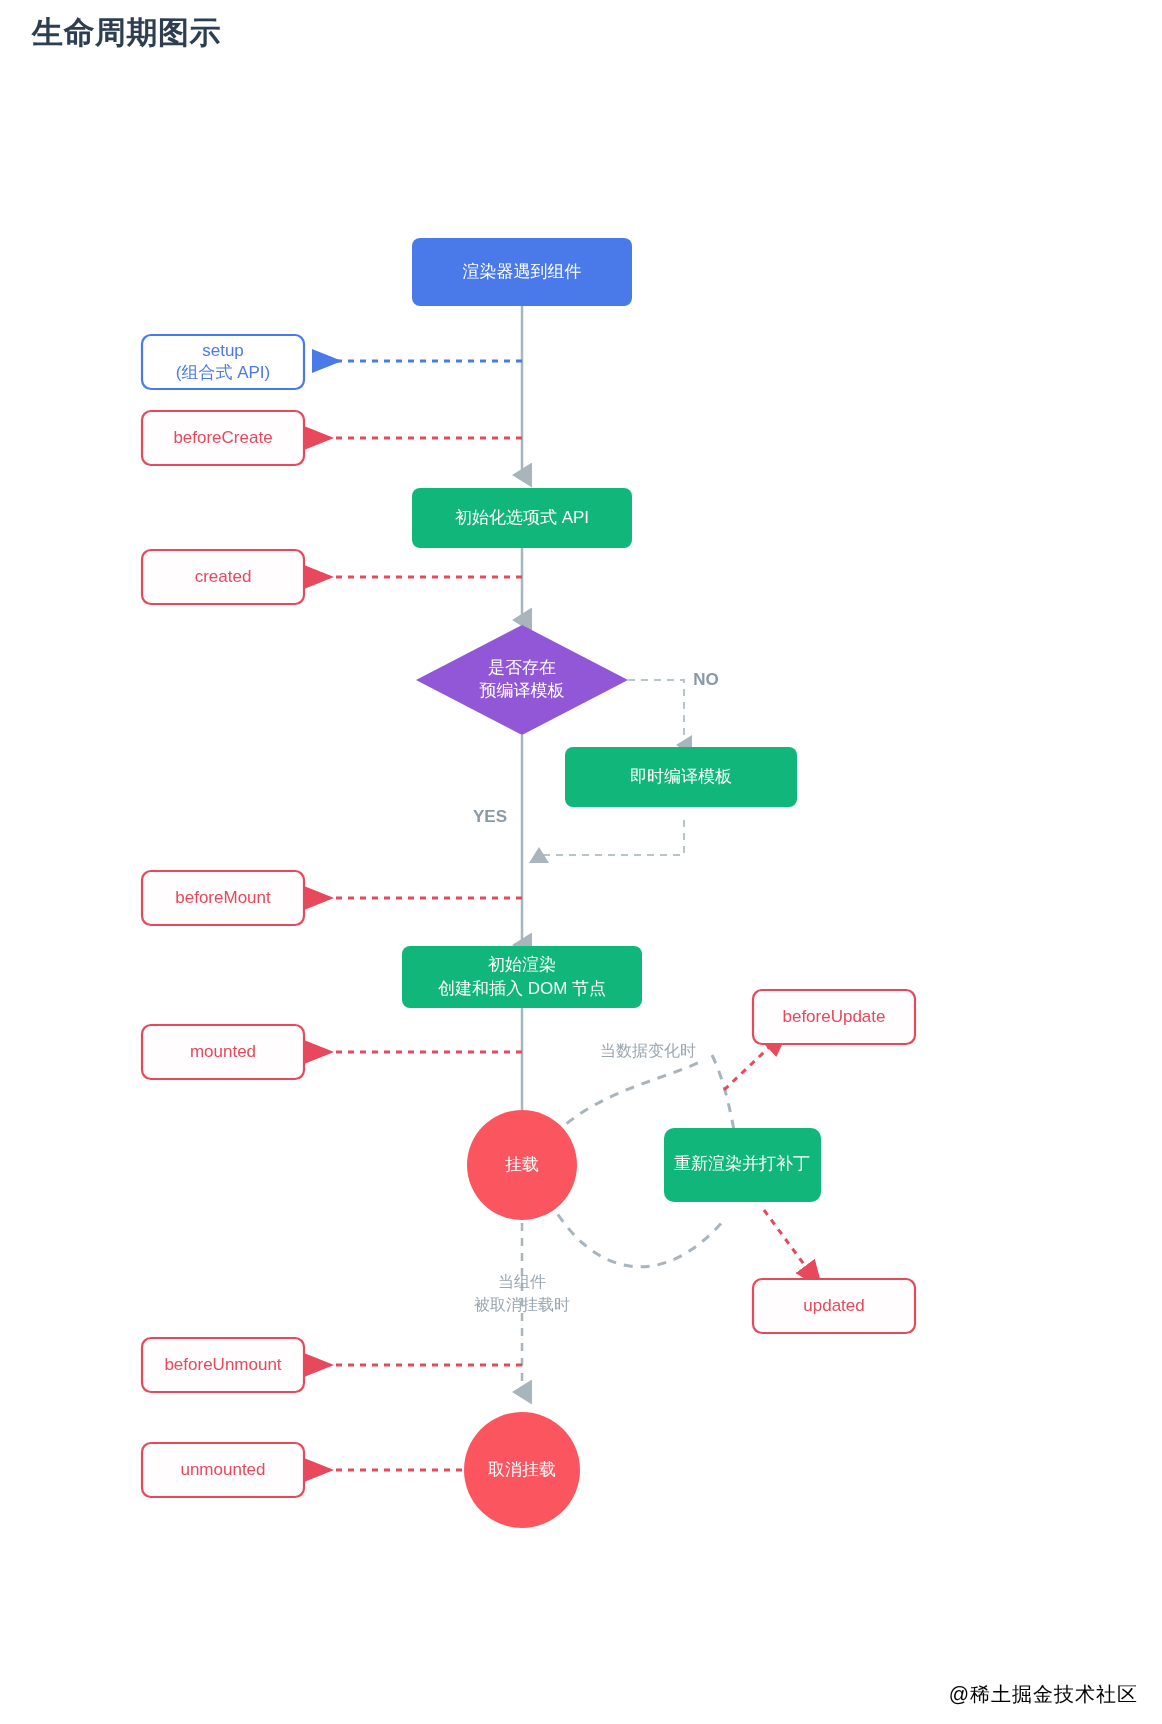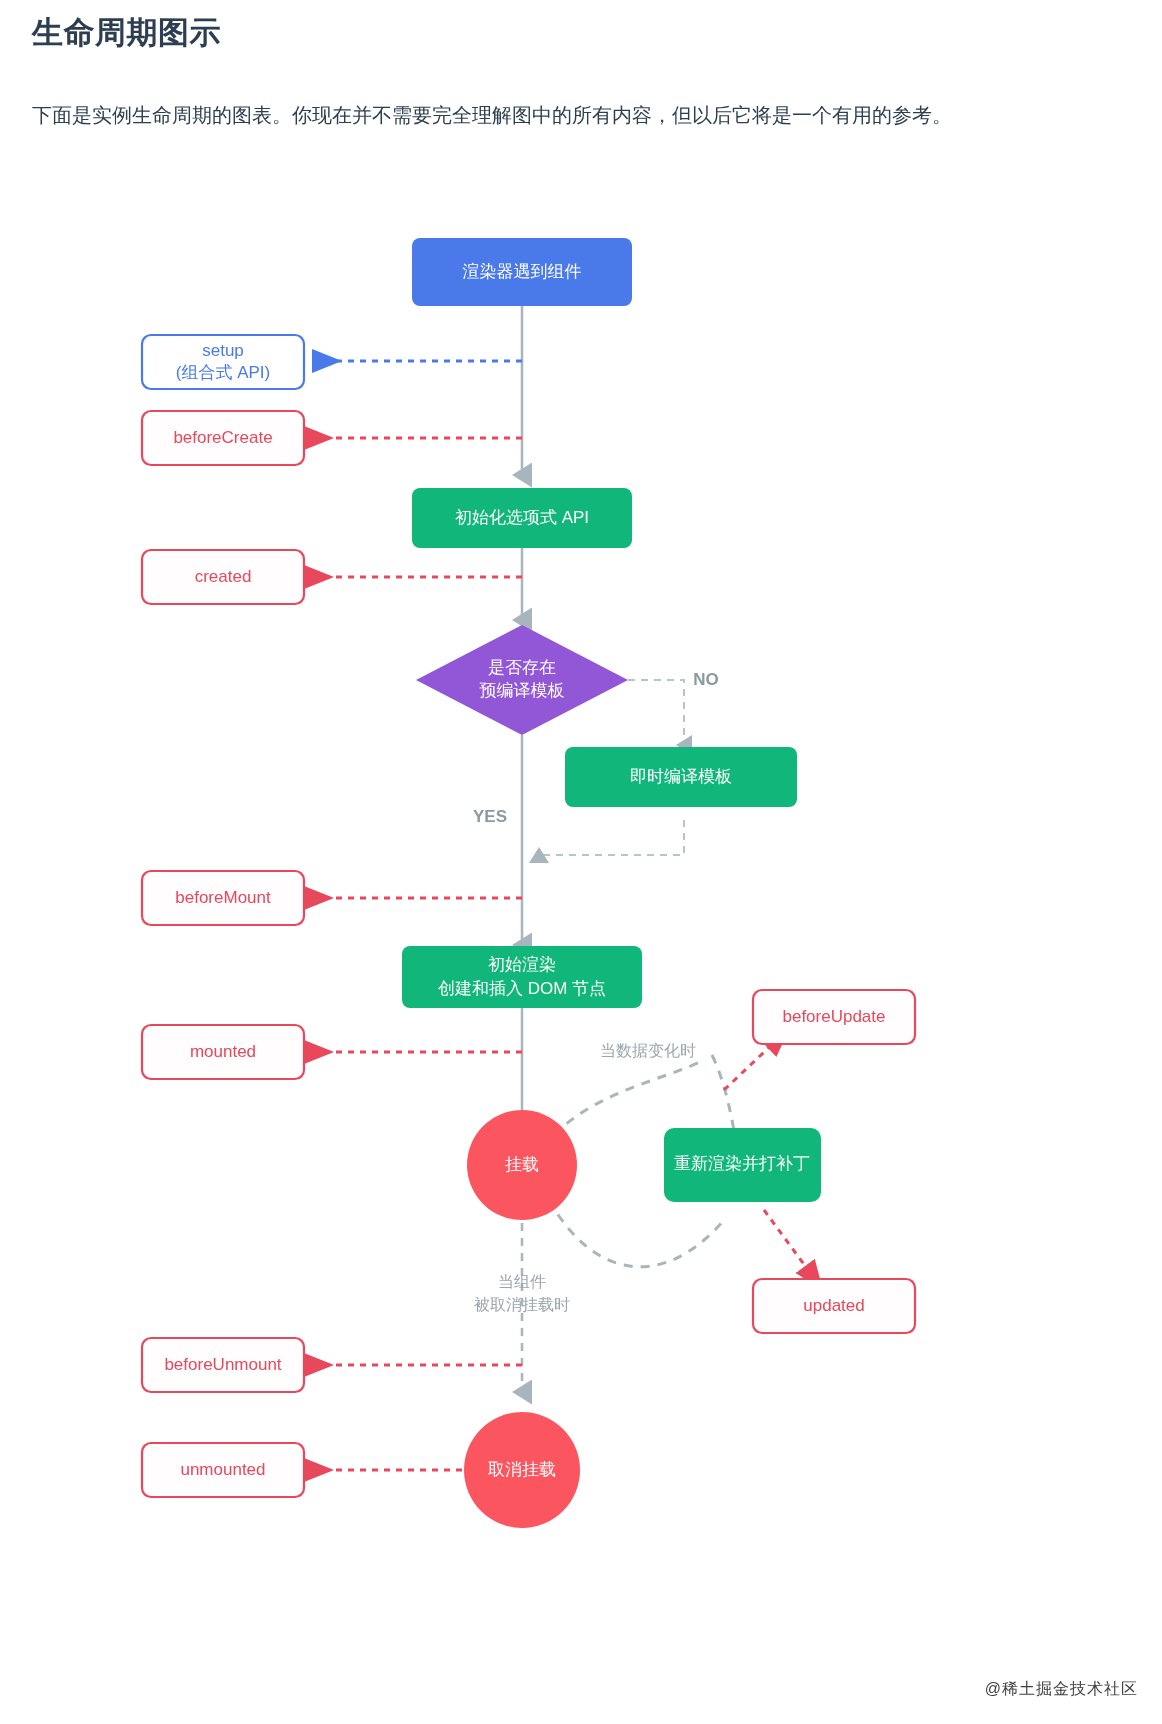--- a/index.html
+++ b/index.html
@@ -59,34 +59,33 @@
     dominant-baseline: middle;
   }
   .lbl-white { fill: #ffffff; font-size: 17px; }
   .lbl-blue  { fill: #4a7aea; font-size: 17px; }
   .lbl-red   { fill: #e8485c; font-size: 17px; }
   .lbl-gray  { fill: #9aa6ae; font-size: 16px; }
   .lbl-gray-bold { fill: #8b99a3; font-size: 17px; font-weight: bold; }
   .watermark {
     position: absolute;
     right: 24px;
-    bottom: 24px;
-    font-size: 16px;
-    color: #404040;
+    bottom: 16px;
+    font-size: 20px;
+    color: #000000;
     letter-spacing: 1px;
   }
 </style>
 </head>
 <body>
 
 <div class="page">
 
   <h1 class="article-title">生命周期图示</h1>
 
-  <p class="article-paragraph">下面是实例生命周期的图表。你现在并不需要完全理解图中的所有内容，但以后它将是一个有用的参考。</p>
 
   <div class="diagram-wrap">
     <svg class="flow" viewBox="0 0 1162 1450" xmlns="http://www.w3.org/2000/svg">
       <defs>
         <marker id="arrow-gray" markerWidth="10" markerHeight="10" refX="5" refY="4" orient="auto">
           <path d="M0,0 L10,0 L5,8 z" fill="#a9b5bd"></path>
         </marker>
         <marker id="arrow-red" markerWidth="10" markerHeight="10" refX="6" refY="4" orient="auto">
           <path d="M10,0 L10,8 L0,4 z" fill="#e8485c"></path>
         </marker>

